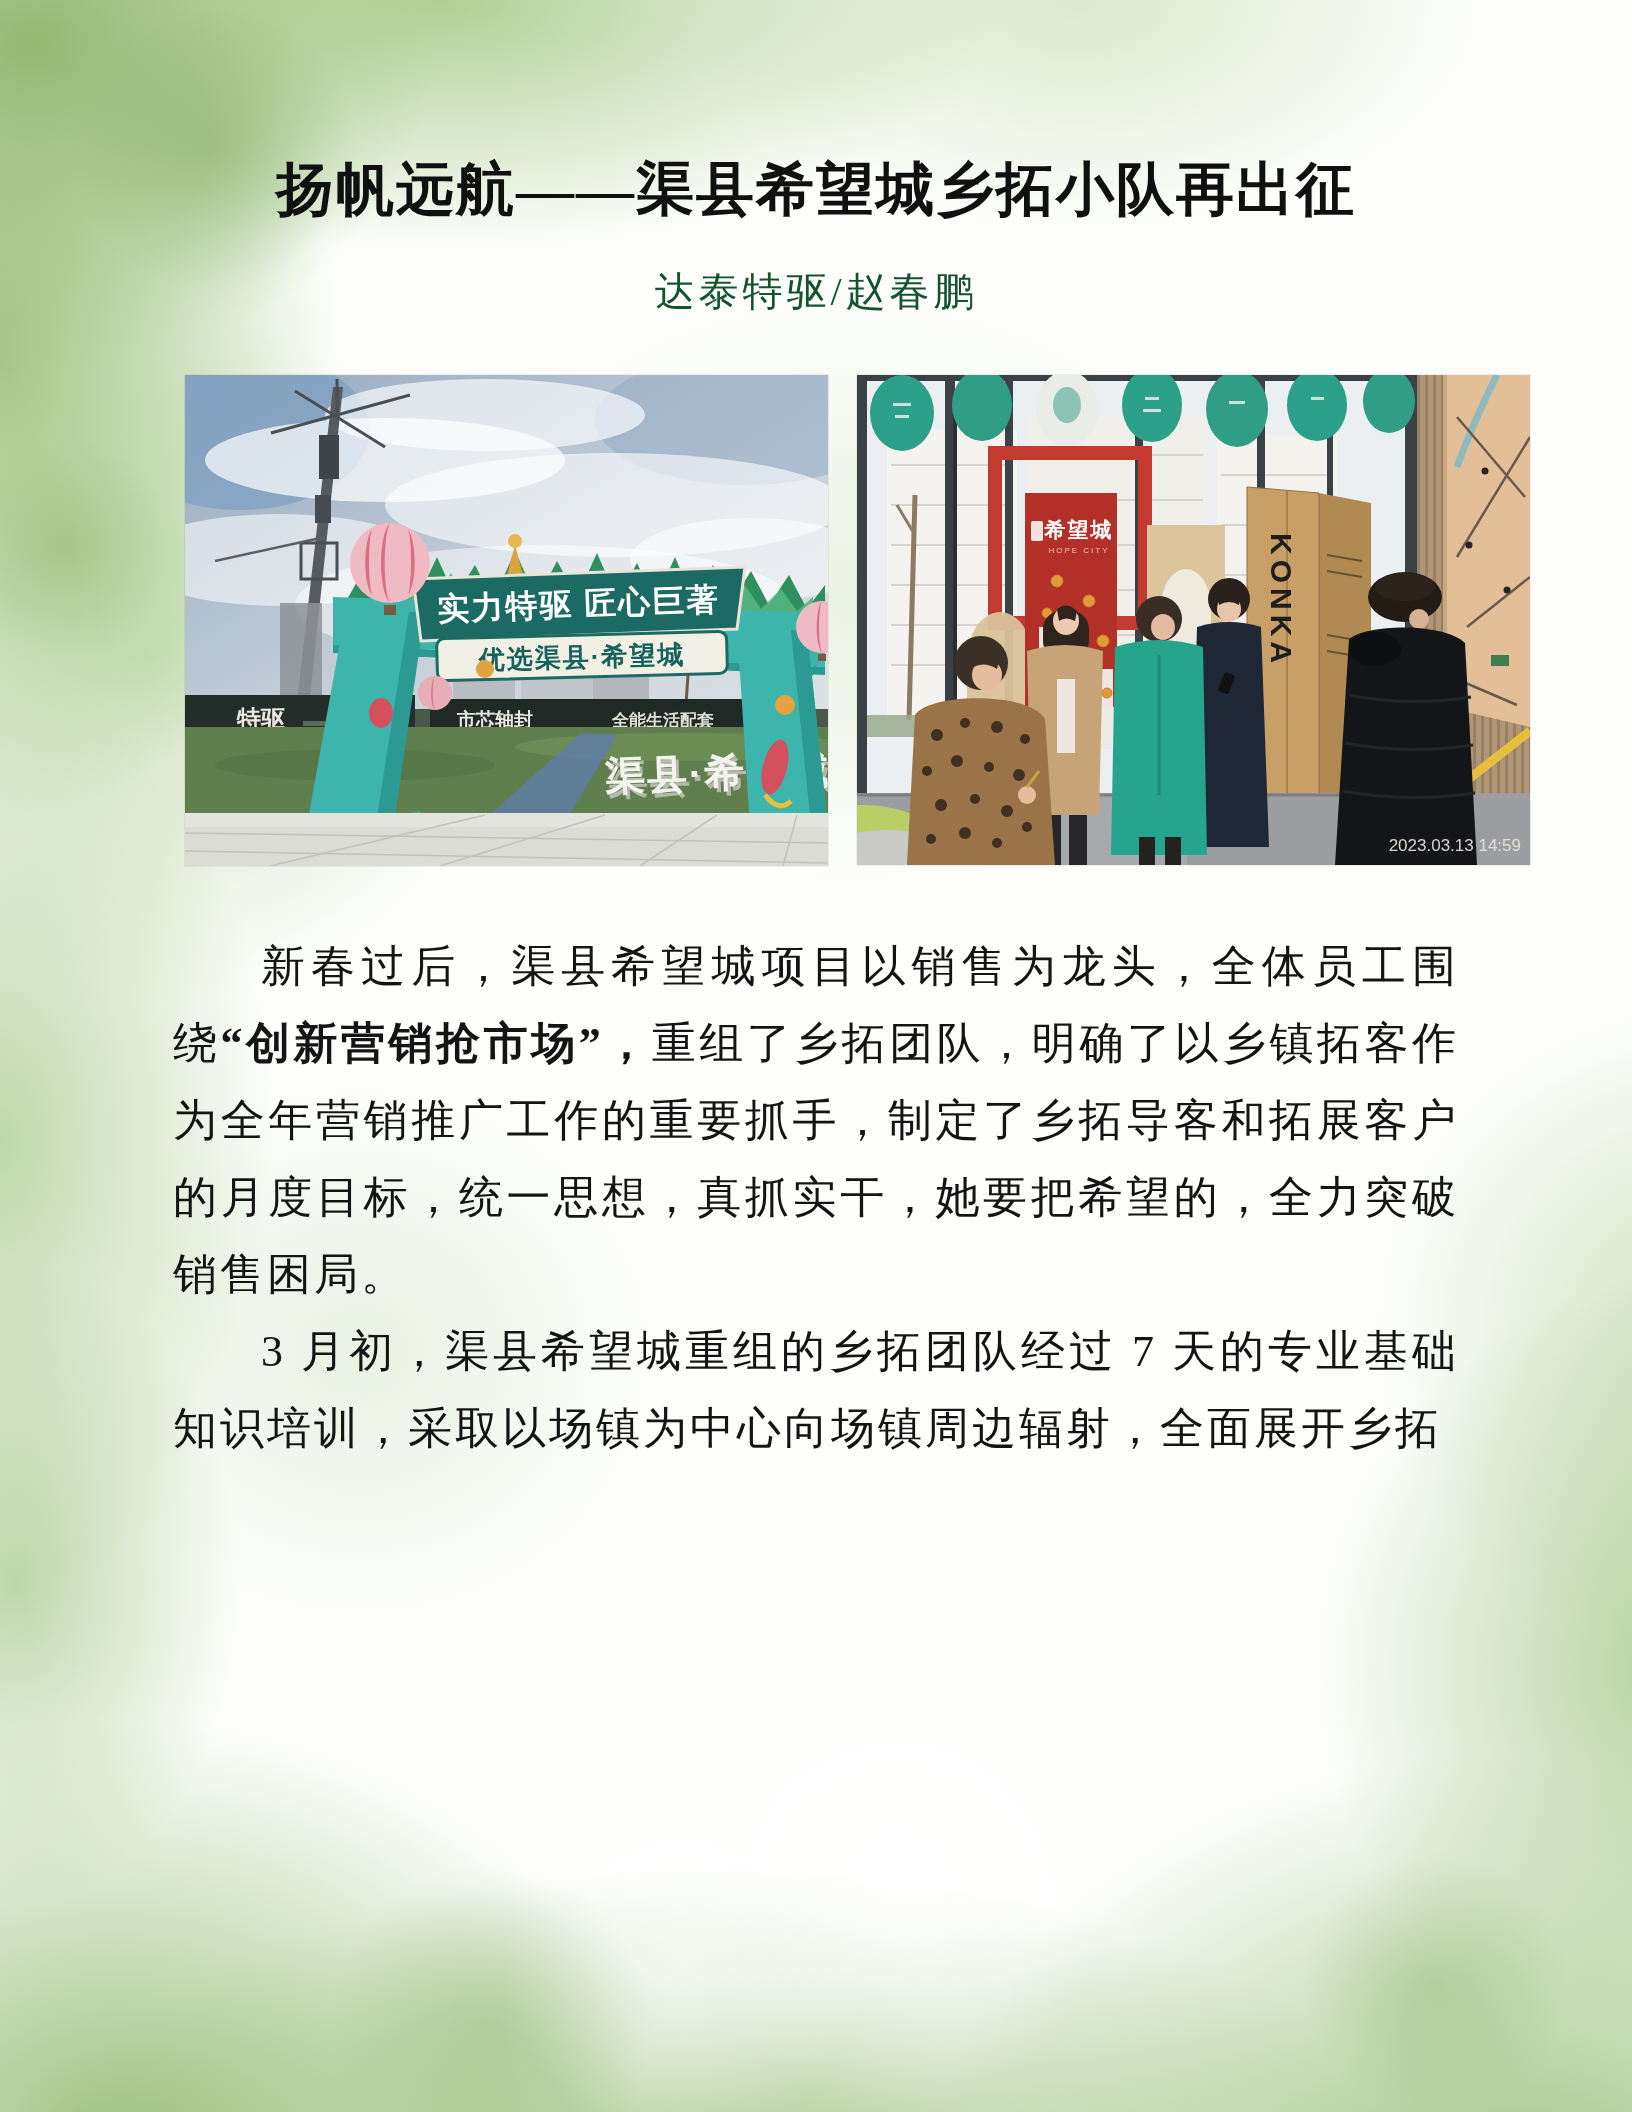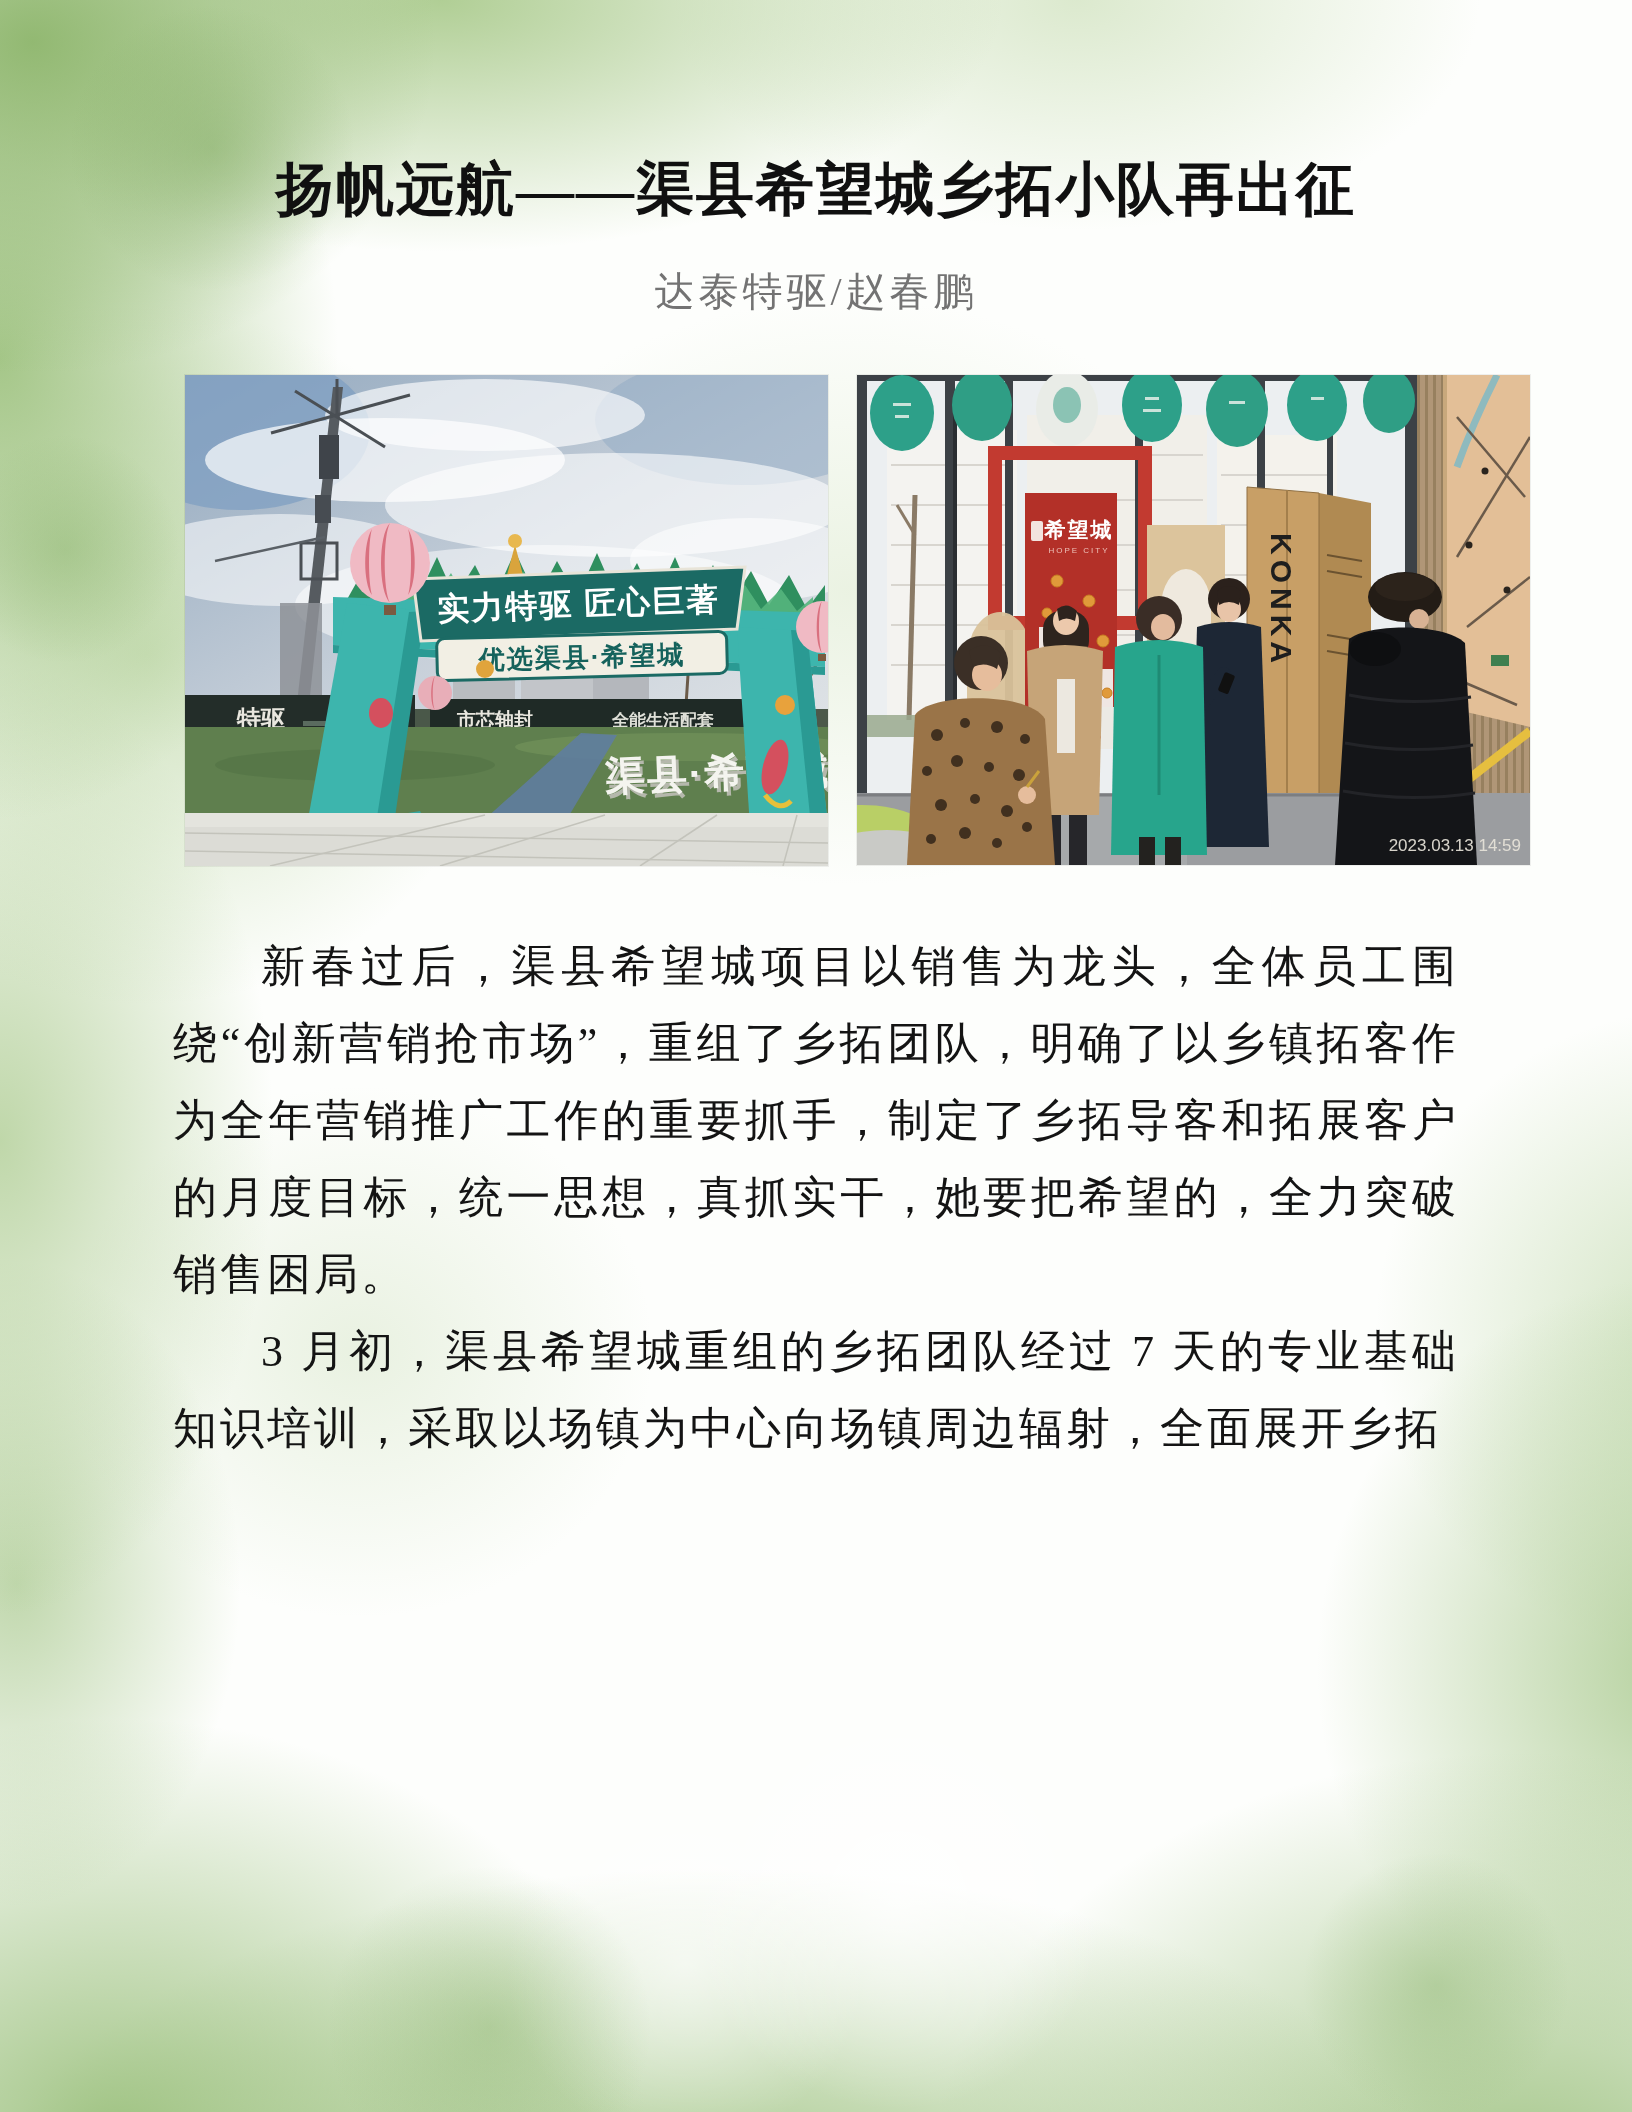--- a/index.html
+++ b/index.html
@@ -44,41 +44,41 @@
     margin:150px 120px 0;
     text-align:center;
     font-size:58px;font-weight:bold;
     letter-spacing:2px;color:#101010;
     line-height:80px;
   }
   .byline{
     position:relative;
     margin-top:34px;
     text-align:center;
-    font-size:40px;color:#737373;letter-spacing:4px;
+    font-size:40px;color:#14532d;letter-spacing:4px;
   }
   .body-text{
     position:relative;
     width:1286px;margin:0 auto;
     font-size:44px;line-height:77px;
     letter-spacing:3px;
     color:#141414;
     text-align:justify;
   }
   p.para{margin:0;text-indent:2em;}
   .para-first{margin-top:24px;}
   .para-after-photos{margin-top:0;}
   .photo-row{
     position:relative;
     margin:56px 0 62px 185px;
     display:flex;gap:29px;
   }
   .photo{display:block;box-shadow:0 0 0 1px rgba(0,0,0,.06);}
   .photo-text{font-family:"Liberation Sans","DejaVu Sans",sans-serif;}
-  b{font-weight:normal;}
+  b{font-weight:bold;}
 </style>
 </head>
 <body>
 
 <div class="page">
   <div class="wash"></div>
   <div class="wash2"></div>
 
   <h1 class="title">扬帆远航——渠县希望城乡拓小队再出征</h1>
   <div class="byline">达泰特驱/赵春鹏</div>

